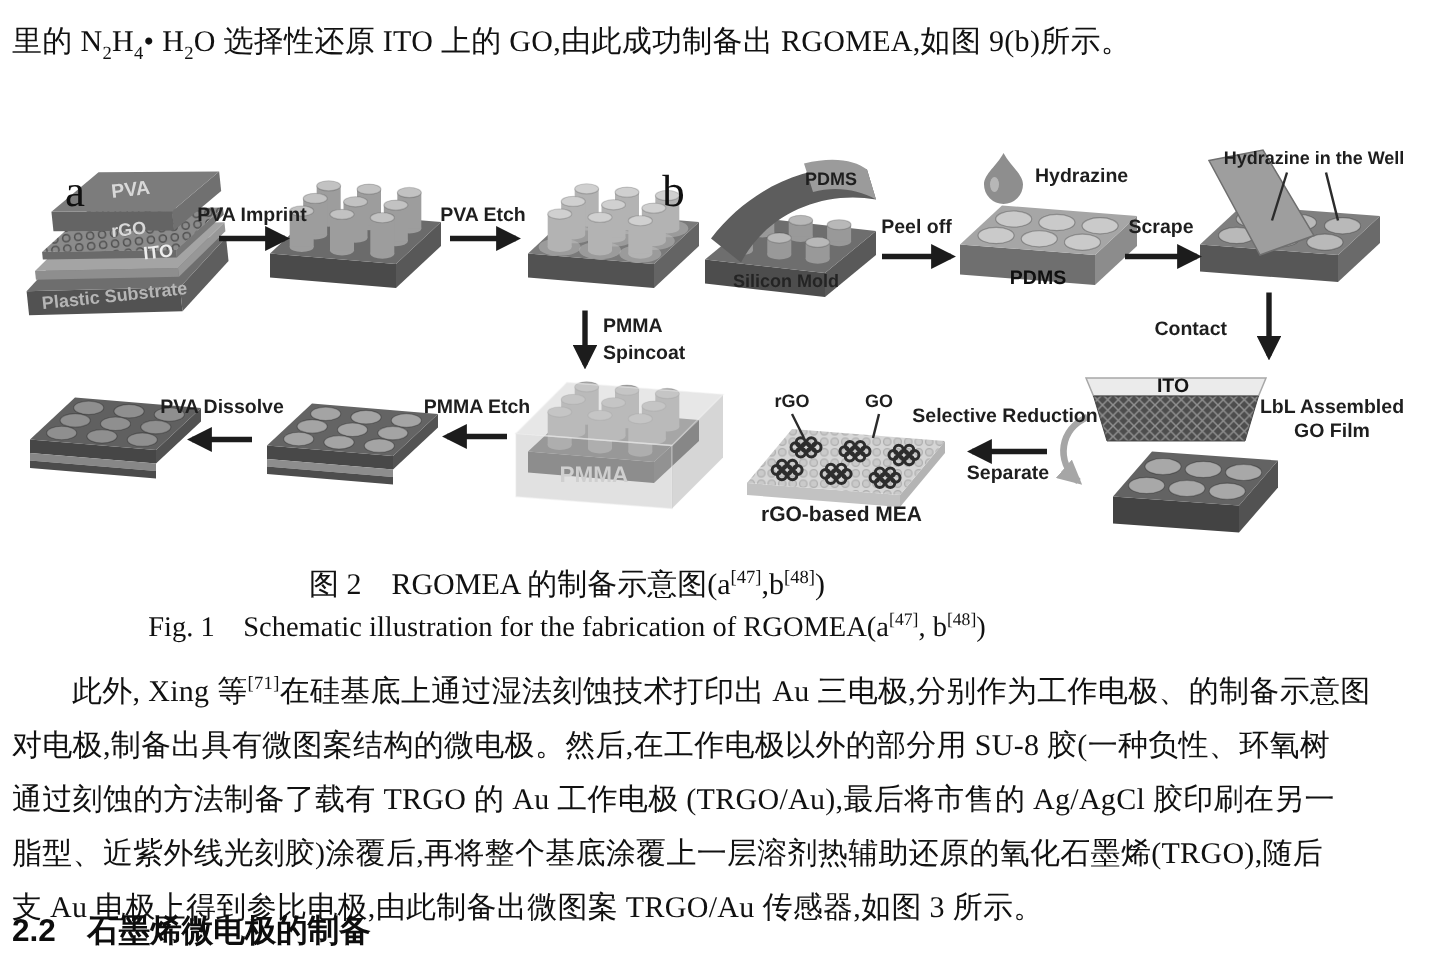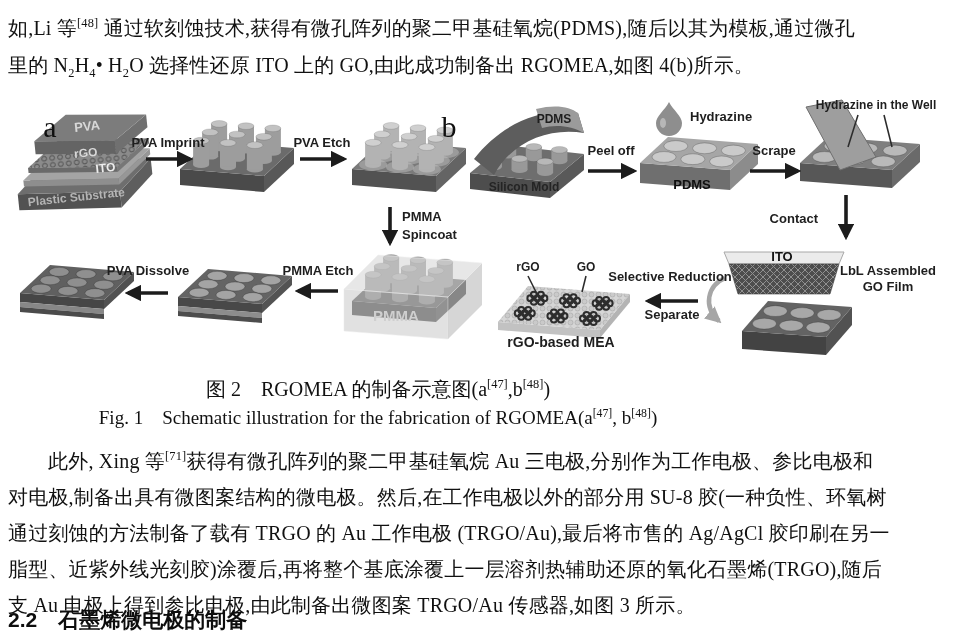--- a/index.html
+++ b/index.html
@@ -20,22 +20,21 @@
   
   .fl{font-family:"Liberation Sans",sans-serif;font-weight:bold;font-size:13px;fill:#1e1e1e;}
   .fl-sm{font-family:"Liberation Sans",sans-serif;font-weight:bold;font-size:12px;fill:#1e1e1e;}
   .fl-light{fill:#d8d8d8;}
   .fpanel{font-family:"Liberation Serif",serif;font-size:30px;fill:#101010;}
 </style>
 </head>
 <body>
 
 <div class="tblock" id="para1" style="top:10px;">
-  <div class="tline"><span>如,Li 等</span><sup>[48]</sup><span> 通过软刻蚀技术,获得有微孔阵列的聚二甲基硅氧烷(PDMS),随后以其为模板,通过微孔</span></div>
-  <div class="tline"><span>里的 N</span><sub>2</sub><span>H</span><sub>4</sub><span>• H</span><sub>2</sub><span>O 选择性还原 ITO 上的 GO,由此成功制备出 RGOMEA,如图 4(b)所示。</span></div>
+  <div class="tline"><span>里的 N</span><sub>2</sub><span>H</span><sub>4</sub><span>• H</span><sub>2</sub><span>O 选择性还原 ITO 上的 GO,由此成功制备出 RGOMEA,如图 9(b)所示。</span></div>
 </div>
 
 <div id="figure-wrap">
 <svg width="954" height="282" viewBox="0 0 954 282" xmlns="http://www.w3.org/2000/svg">
   <defs>
     <marker id="ah" viewBox="0 0 10 10" refX="8" refY="5" markerWidth="4.6" markerHeight="4.6" orient="auto">
           <path d="M0,0 L10,5 L0,10 z" fill="#1c1c1c"></path>
         </marker>
     <marker id="ahg" viewBox="0 0 10 10" refX="8" refY="5" markerWidth="3.6" markerHeight="3.6" orient="auto">
           <path d="M0,0 L10,5 L0,10 z" fill="#a6a6a6"></path>
@@ -365,20 +364,20 @@
   <text class="fl-sm" x="528" y="176" text-anchor="middle">rGO</text>
   <text class="fl-sm" x="586" y="176" text-anchor="middle">GO</text>
   <text class="fl" x="561" y="252" text-anchor="middle" style="font-size:14px">rGO-based MEA</text>
 </svg>
 </div>
 
 <div id="cap-zh" class="caption"><span>图 2　RGOMEA 的制备示意图(a</span><sup>[47]</sup><span>,b</span><sup>[48]</sup><span>)</span></div>
 <div id="cap-en" class="caption"><span>Fig. 1　Schematic illustration for the fabrication of RGOMEA(a</span><sup>[47]</sup><span>, b</span><sup>[48]</sup><span>)</span></div>
 
 <div class="tblock" id="para2" style="top:443px;">
-  <div class="tline p2line indent"><span>此外, Xing 等</span><sup>[71]</sup><span>获得有微孔阵列的聚二甲基硅氧烷 Au 三电极,分别作为工作电极、参比电极和</span></div>
+  <div class="tline p2line indent"><span>此外, Xing 等</span><sup>[71]</sup><span>在硅基底上通过湿法刻蚀技术打印出 Au 三电极,分别作为工作电极、的制备示意图</span></div>
   <div class="tline p2line"><span>对电极,制备出具有微图案结构的微电极。然后,在工作电极以外的部分用 SU-8 胶(一种负性、环氧树</span></div>
   <div class="tline p2line"><span>通过刻蚀的方法制备了载有 TRGO 的 Au 工作电极 (TRGO/Au),最后将市售的 Ag/AgCl 胶印刷在另一</span></div>
   <div class="tline p2line"><span>脂型、近紫外线光刻胶)涂覆后,再将整个基底涂覆上一层溶剂热辅助还原的氧化石墨烯(TRGO),随后</span></div>
   <div class="tline p2line"><span>支 Au 电极上得到参比电极,由此制备出微图案 TRGO/Au 传感器,如图 3 所示。</span></div>
 </div>
 
 <div id="section-heading">2.2　石墨烯微电极的制备</div>
 
 </body></html>

